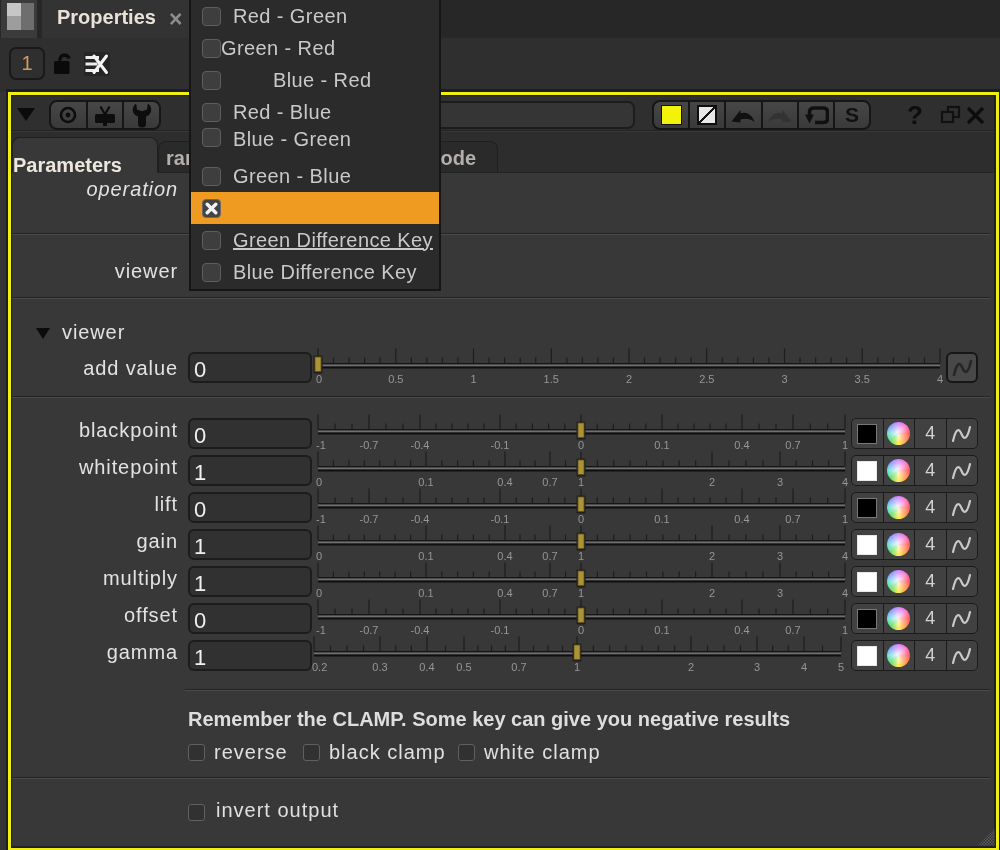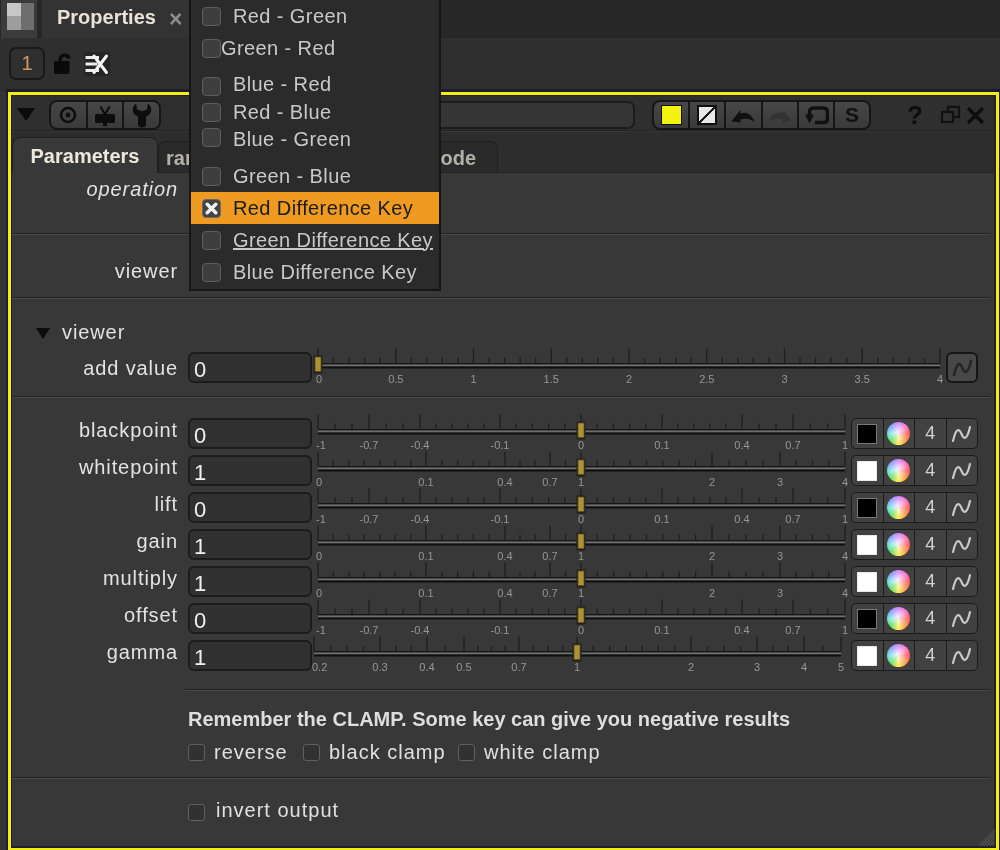--- a/index.html
+++ b/index.html
@@ -110,21 +110,21 @@
         <rect x="8" y="2" width="11" height="10" fill="none" stroke="#111" stroke-width="2.2"></rect>
         <rect x="2" y="7" width="11" height="10" fill="#303030" stroke="#111" stroke-width="2.2"></rect>
       </svg></div>
 <div class="abs" style="left:965px;top:105px;"><svg width="21" height="21" viewBox="0 0 21 21" style="">
         <path d="M3 3 L18 18 M18 3 L3 18" stroke="#0d0d0d" stroke-width="3.2"></path>
       </svg></div>
 <div class="abs" style="left:11.5px;top:132px;width:982px;height:41px;background:#2d2d2d;"></div>
 <div class="abs" style="left:158px;top:141px;width:88px;height:32px;background:#2a2a2a;border:1px solid #1f1f1f;border-bottom:none;border-radius:8px 8px 0 0;color:#b3b0a8;font-size:20px;font-weight:bold;letter-spacing:0;padding:5px 0 0 7px;">ranges</div>
 <div class="abs" style="left:404px;top:141px;width:94px;height:32px;background:#2a2a2a;border:1px solid #1f1f1f;border-bottom:none;border-radius:8px 8px 0 0;color:#b3b0a8;font-size:20px;font-weight:bold;letter-spacing:0;padding:5px 0 0 0;text-align:center;">Node</div>
 <div class="abs" style="left:158px;top:172px;width:835px;height:1px;background:#232323;"></div>
-<div class="abs" style="left:12px;top:137px;width:146px;height:36px;background:#383838;border:1px solid #1f1f1f;border-bottom:none;border-radius:8px 8px 0 0;color:#ece8dc;font-size:20px;font-weight:bold;letter-spacing:0;text-align:center;padding-top:7px;">Parameters</div>
+<div class="abs" style="left:12px;top:137px;width:146px;height:36px;background:#383838;border:1px solid #1f1f1f;border-bottom:none;border-radius:8px 8px 0 0;color:#ece8dc;font-size:20px;font-weight:bold;letter-spacing:0;text-align:left;padding-top:16px;">Parameters</div>
 <div class="lbl" style="right:822px;top:178px;font-style:italic;">operation</div>
 <div class="sep" style="left:12px;top:233px;width:978px;"></div>
 <div class="lbl" style="right:822px;top:260px;">viewer</div>
 <div class="sep" style="left:12px;top:297px;width:978px;"></div>
 <div class="abs" style="left:36px;top:328px;width:0;height:0;border-left:7px solid transparent;border-right:7px solid transparent;border-top:11px solid #0b0b0b;"></div>
 <div class="abs" style="left:62px;top:321px;color:#e2e2e2;font-size:20px;letter-spacing:0.9px;">viewer</div>
 <div class="lbl" style="right:822px;top:357px;">add value</div>
 <div class="inp" style="left:188px;top:352px;">0</div>
 <div class="abs" style="left:312px;top:347px;"><svg width="634" height="38" viewBox="0 0 634 38" style="">
         <rect x="20.9" y="10.5" width="1.2" height="5.5" fill="#1d1d1d"></rect>
@@ -683,21 +683,21 @@
       </svg></div>
 <div class="abs" style="left:189px;top:0;width:252px;background:#2b2b2b;border:2px solid #161616;border-top:none;padding:0 0 1px 0;z-index:50;">
       <div style="height:32px;display:flex;align-items:center;">
         <div style="width:19px;height:19px;margin-left:11px;background:#3e3e3e;border:1px solid #5e5e5e;border-radius:4px;display:flex;align-items:center;justify-content:center;"></div>
         <span style="margin-left:12px;color:#c9c9c9;font-size:20px;letter-spacing:0.4px;white-space:nowrap;">Red - Green</span>
       </div>
       <div style="height:32px;display:flex;align-items:center;">
         <div style="width:19px;height:19px;margin-left:11px;background:#3e3e3e;border:1px solid #5e5e5e;border-radius:4px;display:flex;align-items:center;justify-content:center;"></div>
         <span style="margin-left:0;color:#c9c9c9;font-size:20px;letter-spacing:0.4px;white-space:nowrap;">Green - Red</span>
       </div>
-      <div style="height:32px;display:flex;align-items:flex-end;">
+      <div style="height:32px;display:flex;align-items:center;gap:40px;">
         <div style="width:19px;height:19px;margin-left:11px;background:#3e3e3e;border:1px solid #5e5e5e;border-radius:4px;display:flex;align-items:center;justify-content:center;"></div>
         <span style="margin-left:12px;color:#c9c9c9;font-size:20px;letter-spacing:0.4px;white-space:nowrap;">Blue - Red</span>
       </div>
       <div style="height:32px;display:flex;align-items:center;">
         <div style="width:19px;height:19px;margin-left:11px;background:#3e3e3e;border:1px solid #5e5e5e;border-radius:4px;display:flex;align-items:center;justify-content:center;"></div>
         <span style="margin-left:12px;color:#c9c9c9;font-size:20px;letter-spacing:0.4px;white-space:nowrap;">Red - Blue</span>
       </div>
       <div style="height:32px;display:flex;align-items:flex-start;">
         <div style="width:19px;height:19px;margin-left:11px;background:#3e3e3e;border:1px solid #5e5e5e;border-radius:4px;display:flex;align-items:center;justify-content:center;"></div>
         <span style="margin-left:12px;color:#c9c9c9;font-size:20px;letter-spacing:0.4px;white-space:nowrap;">Blue - Green</span>
@@ -705,21 +705,20 @@
       <div style="height:32px;display:flex;align-items:center;">
         <div style="width:19px;height:19px;margin-left:11px;background:#3e3e3e;border:1px solid #5e5e5e;border-radius:4px;display:flex;align-items:center;justify-content:center;"></div>
         <span style="margin-left:12px;color:#c9c9c9;font-size:20px;letter-spacing:0.4px;white-space:nowrap;">Green - Blue</span>
       </div>
       <div style="height:32px;display:flex;align-items:center;background:#ef9a21;">
         <div style="width:19px;height:19px;margin-left:11px;background:#434343;border:1px solid #6a6a6a;border-radius:4px;display:flex;align-items:center;justify-content:center;">
           <svg width="13" height="13" viewBox="0 0 13 13" style="">
             <path d="M2.2 2.2 L10.8 10.8 M10.8 2.2 L2.2 10.8" stroke="#f2f2f2" stroke-width="3.4" stroke-linecap="round"></path>
           </svg>
         </div>
-        <span style="margin-left:12px;color:#1c1c1c;font-size:20px;letter-spacing:0.4px;white-space:nowrap;">Red Difference Key</span>
       </div>
       <div style="height:32px;display:flex;align-items:center;">
         <div style="width:19px;height:19px;margin-left:11px;background:#3e3e3e;border:1px solid #5e5e5e;border-radius:4px;display:flex;align-items:center;justify-content:center;"></div>
         <span style="margin-left:12px;color:#c9c9c9;font-size:20px;letter-spacing:0.4px;white-space:nowrap;text-decoration:underline;">Green Difference Key</span>
       </div>
       <div style="height:32px;display:flex;align-items:center;">
         <div style="width:19px;height:19px;margin-left:11px;background:#3e3e3e;border:1px solid #5e5e5e;border-radius:4px;display:flex;align-items:center;justify-content:center;"></div>
         <span style="margin-left:12px;color:#c9c9c9;font-size:20px;letter-spacing:0.4px;white-space:nowrap;">Blue Difference Key</span>
       </div>
     </div>

